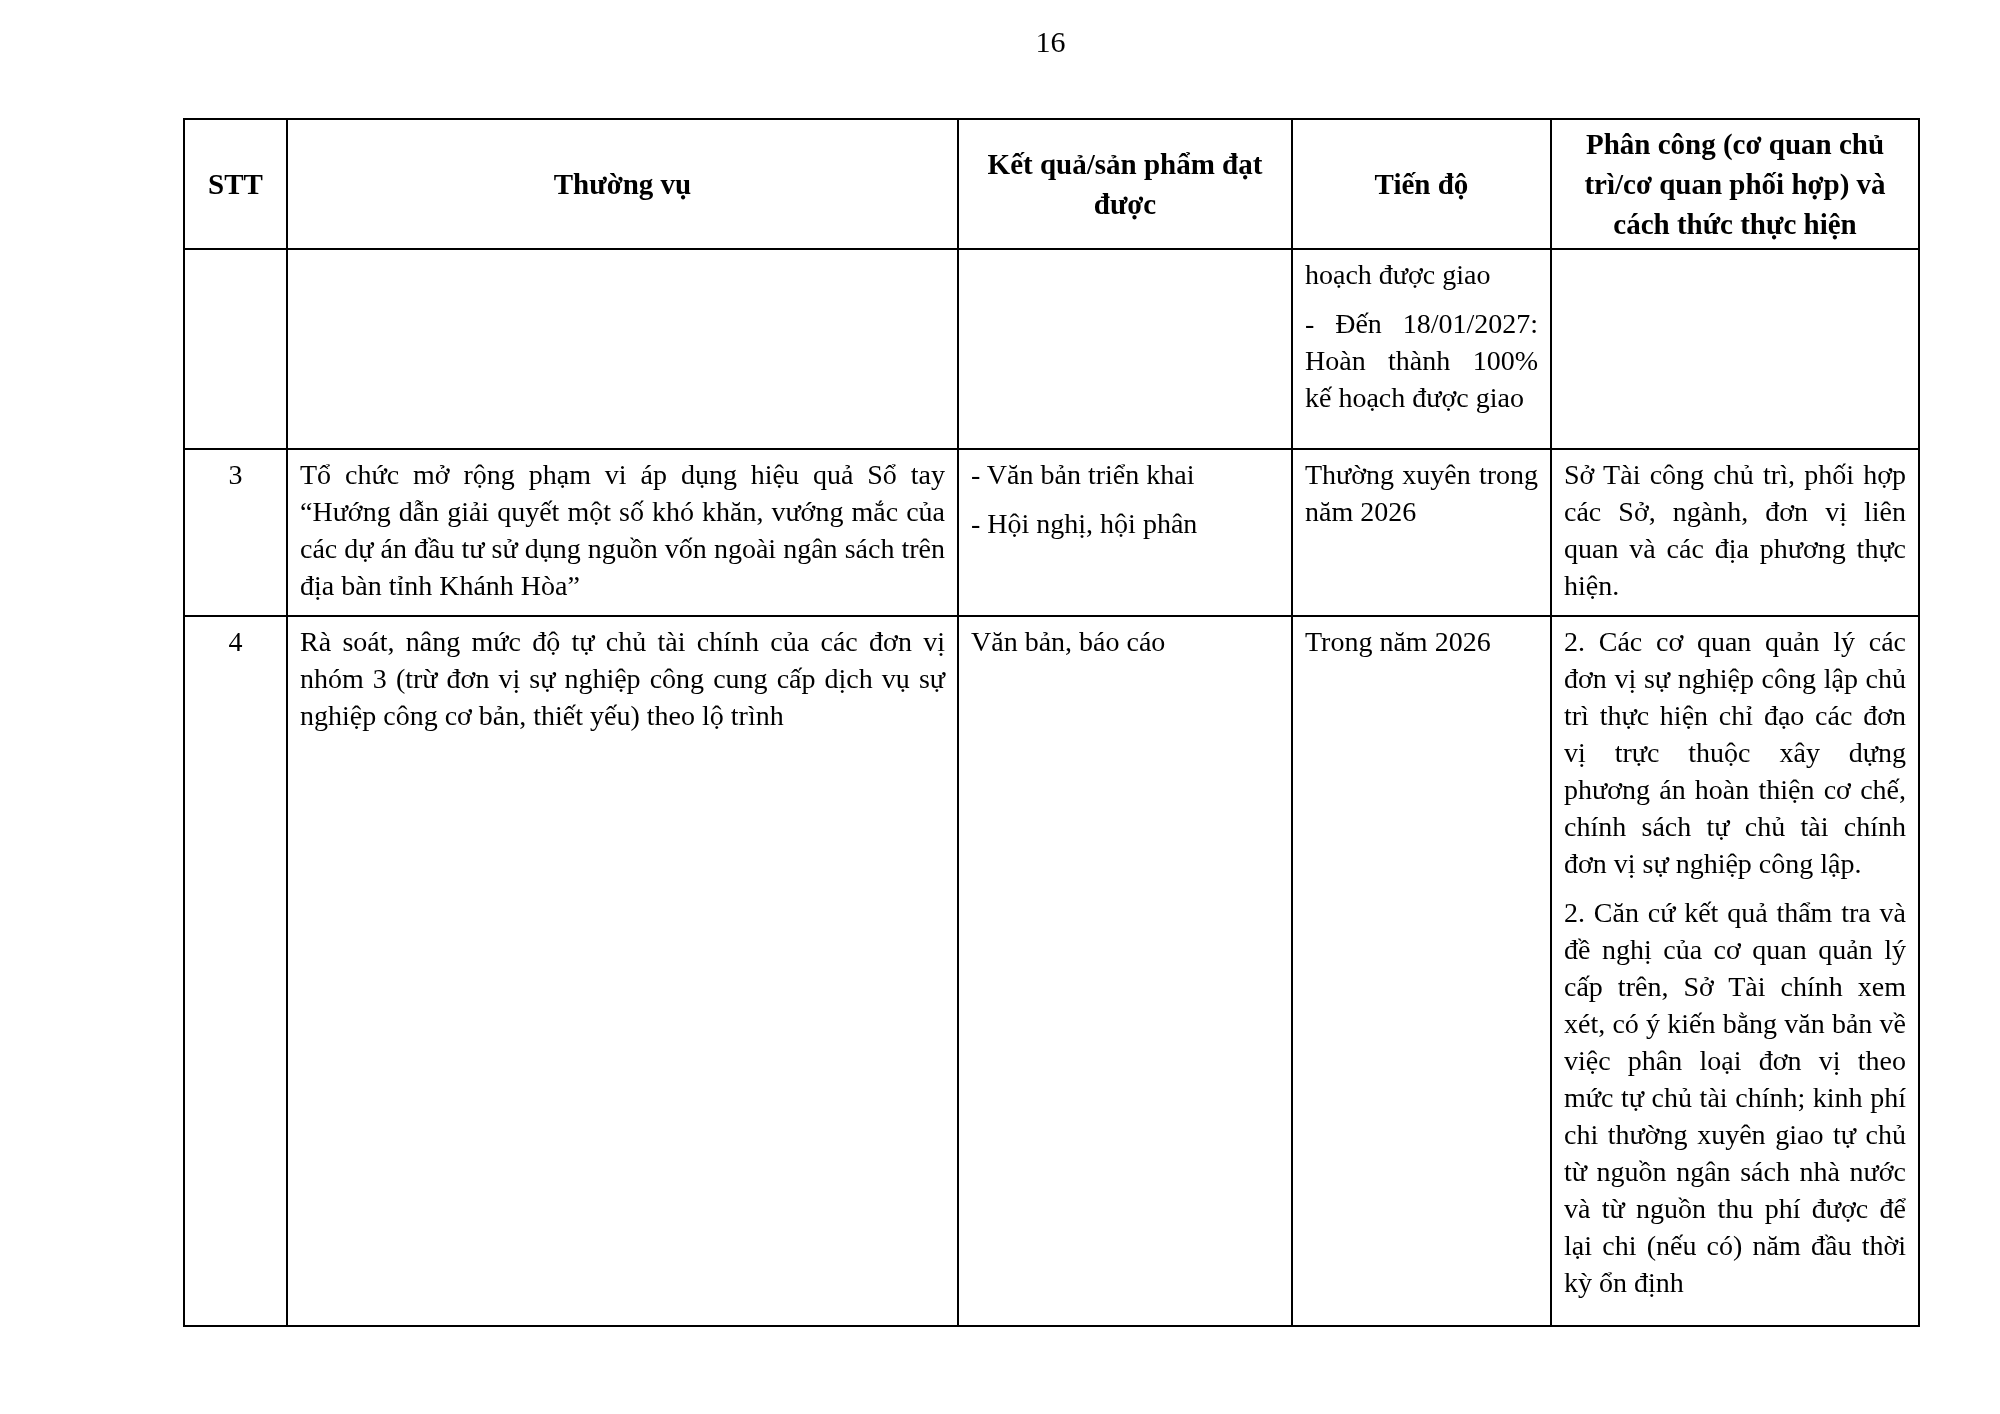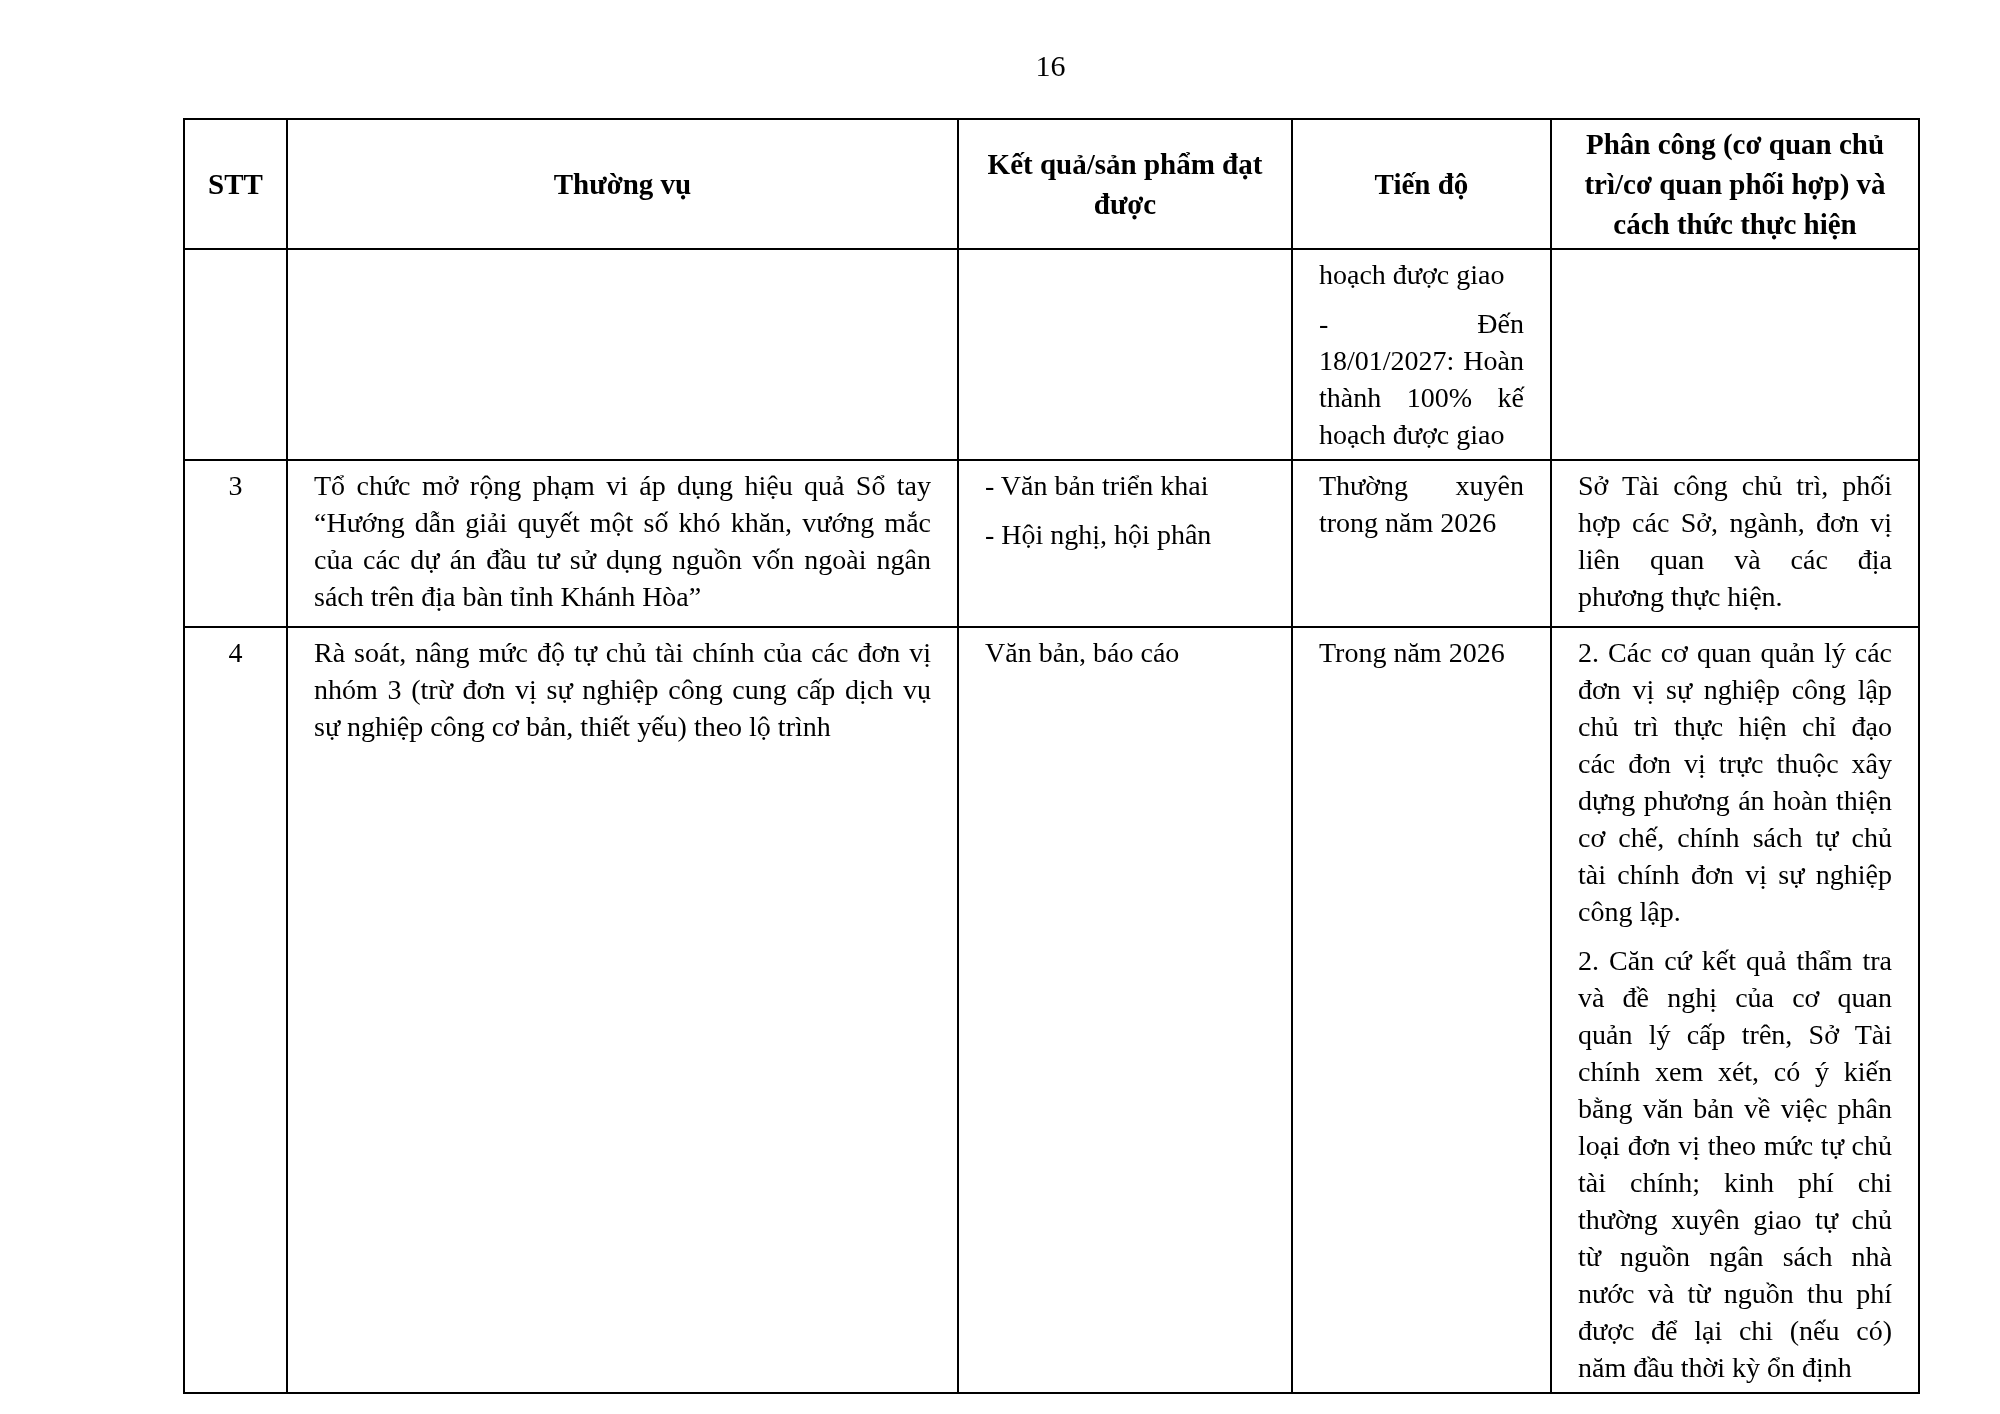--- a/index.html
+++ b/index.html
@@ -7,41 +7,41 @@
   .page {
     position: relative;
     width: 2000px;
     height: 1414px;
     background: #ffffff;
     font-family: "Liberation Serif", "DejaVu Serif", serif;
     color: #000000;
   }
   .page-number {
     position: absolute;
-    top: 48px;
+    top: 24px;
     left: 183px;
     width: 1735px;
     text-align: center;
     font-size: 30px;
     line-height: 36px;
   }
   table.doc-table {
     position: absolute;
     left: 183px;
     top: 118px;
     width: 1735px;
     border-collapse: collapse;
     table-layout: fixed;
   }
   .doc-table th, .doc-table td {
     border: 2px solid #000000;
     vertical-align: top;
     font-size: 28px;
     line-height: 37px;
-    padding: 6px 26px;
+    padding: 6px 12px;
     overflow: hidden;
   }
   .doc-table th {
     font-weight: bold;
     text-align: center;
     vertical-align: middle;
     font-size: 29px;
     line-height: 40px;
     padding: 4px 8px;
   }

